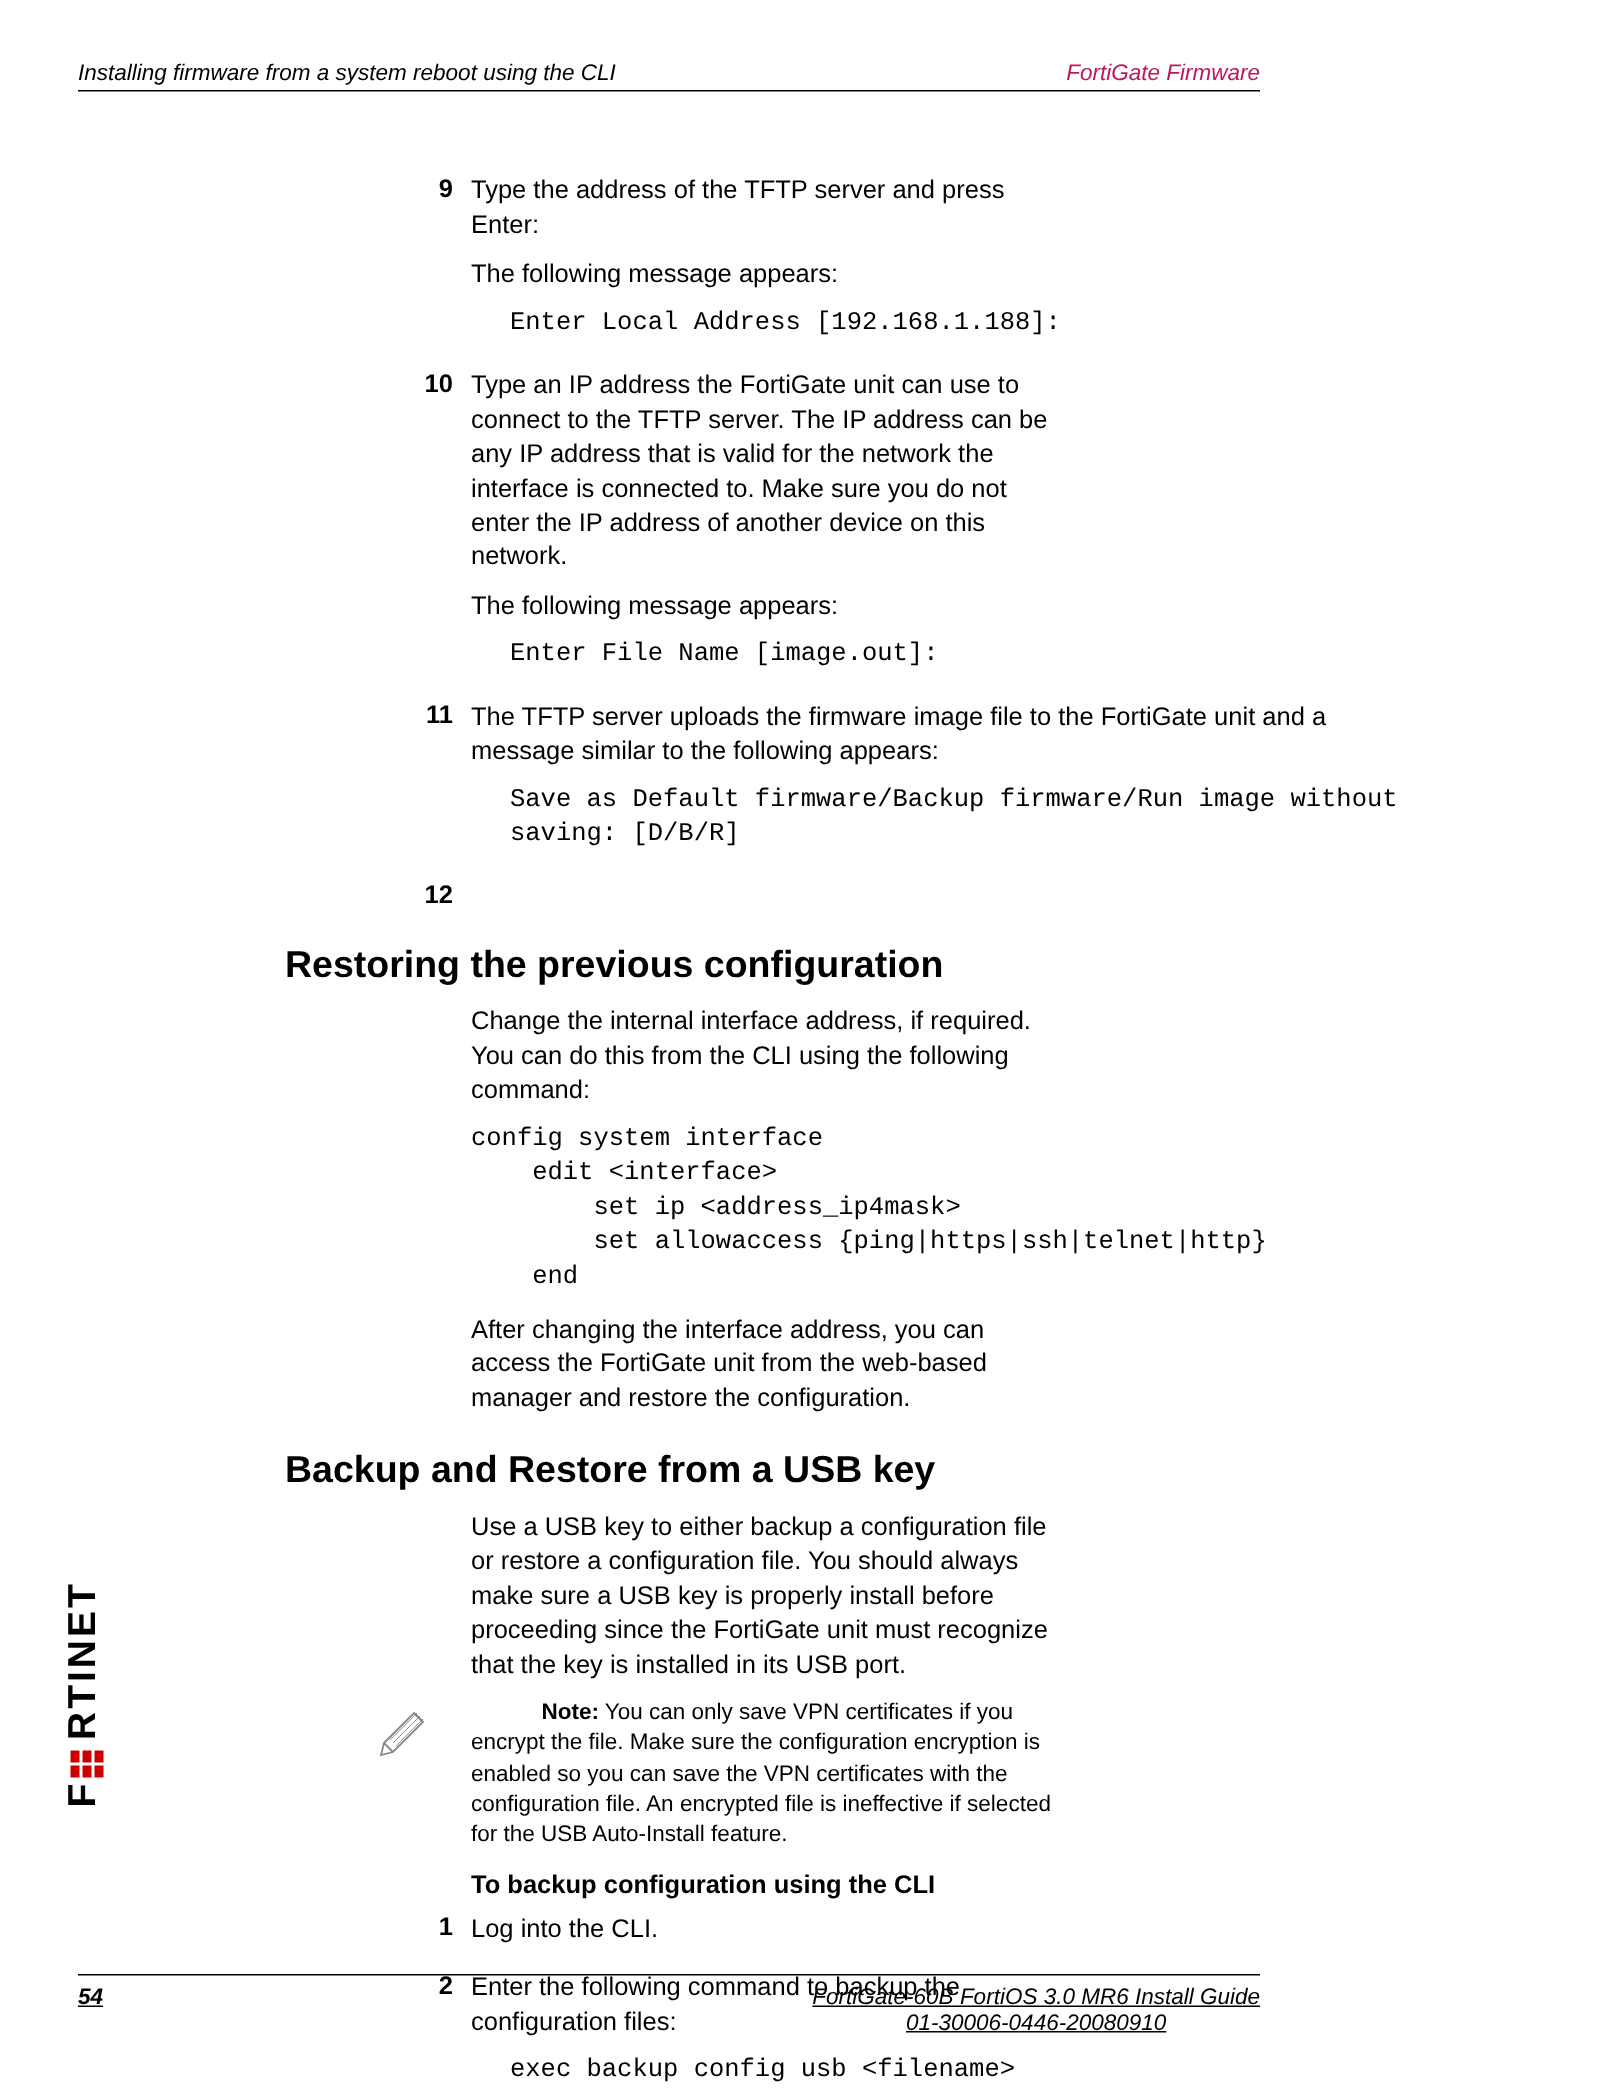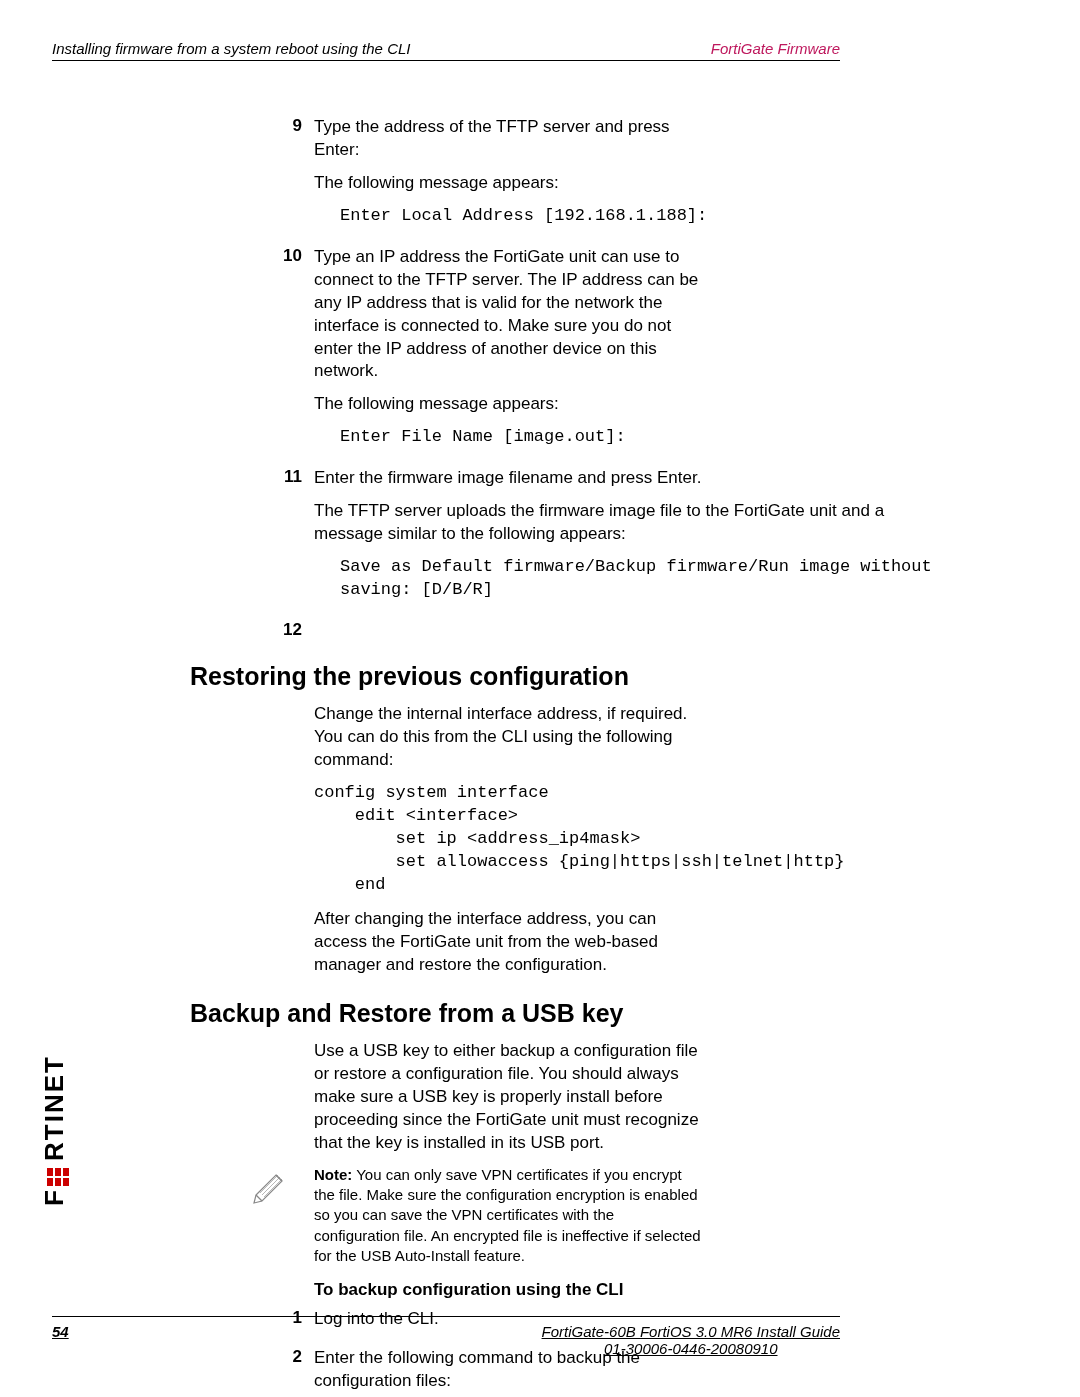--- a/index.html
+++ b/index.html
@@ -108,20 +108,21 @@
     padding-right: 24px;
     box-sizing: border-box;
   }
   .note-text {
     flex: 1 1 auto;
     font-size: 15px;
     line-height: 1.35;
   }
   .note-text .note-label {
     font-weight: bold;
+    margin-left: 47px;
   }
 
   .sub-h {
     font-weight: bold;
     font-size: 17px;
     margin: 14px 0 8px 134px;
   }
 
   .side-logo {
     position: absolute;
@@ -178,21 +179,20 @@
       <div class="step-body">
         <p>Type an IP address the FortiGate unit can use to connect to the TFTP server. The IP address can be any IP address that is valid for the network the interface is connected to. Make sure you do not enter the IP address of another device on this network.</p>
         <p>The following message appears:</p>
         <div class="code-block">Enter File Name [image.out]:</div>
       </div>
     </div>
 
     <div class="step">
       <div class="step-num">11</div>
       <div class="step-body">
-        <p>Enter the firmware image filename and press Enter.</p>
         <p>The TFTP server uploads the firmware image file to the FortiGate unit and a message similar to the following appears:</p>
         <div class="code-block">Save as Default firmware/Backup firmware/Run image without
 saving: [D/B/R]</div>
       </div>
     </div>
 
     <div class="step">
       <div class="step-num">12</div>
     </div>
 

